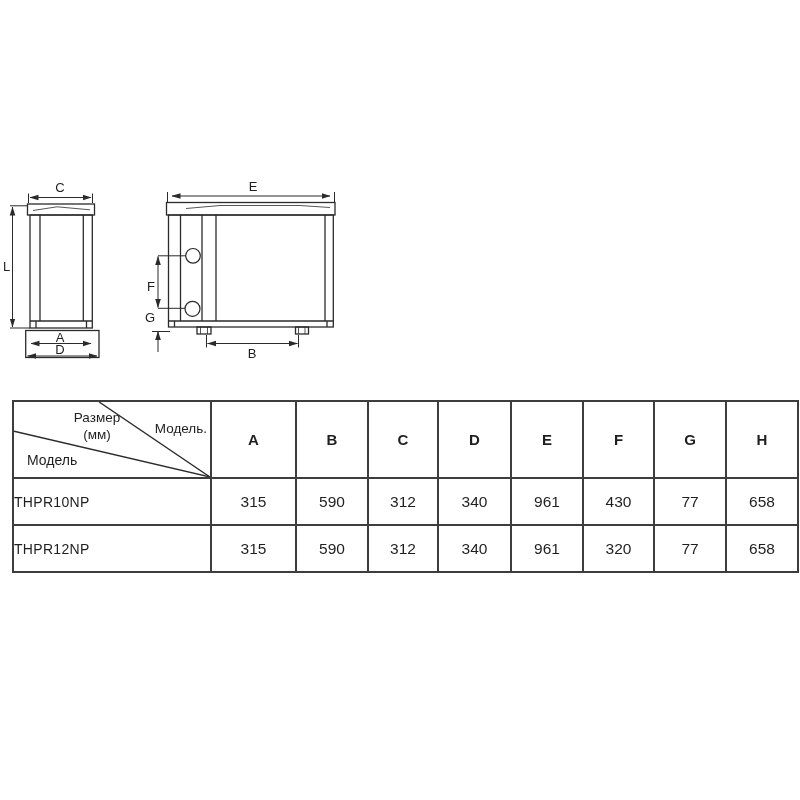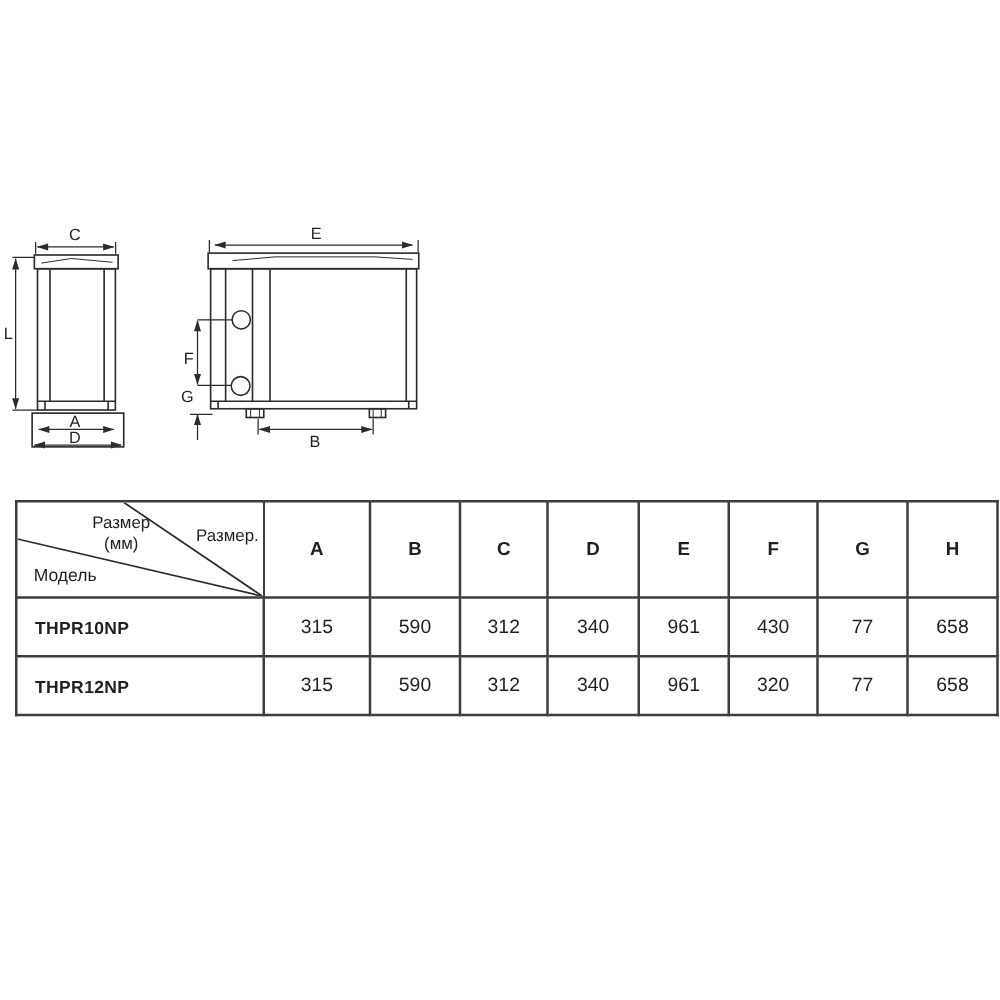--- a/index.html
+++ b/index.html
@@ -43,21 +43,21 @@
     color: #1f1f1f;
   }
   #dim-table td, #dim-table th {
     border: 2px solid #3d3d3d;
     padding: 0;
     background: #ffffff;
   }
   #dim-table .hdr-row    { height: 77px; }
   #dim-table .data-row   { height: 47px; }
   #dim-table .col-letter { font-weight: bold; font-size: 15px; text-align: center; vertical-align: middle; }
-  #dim-table .model-cell { font-weight: bold; font-size: 14px; text-align: left; padding-left: 14px; vertical-align: middle; letter-spacing: 0.3px; }
+  #dim-table .model-cell { font-weight: normal; font-size: 14px; text-align: left; padding-left: 0; vertical-align: middle; letter-spacing: 0.3px; }
   #dim-table .value-cell { font-weight: normal; font-size: 15.5px; text-align: center; vertical-align: middle; margin-top: 48px; }
 
   .corner-cell { position: relative; overflow: hidden; }
   .corner-cell svg { position: absolute; left: 0; top: 0; width: 100%; height: 100%; }
   .corner-cell .lbl { position: absolute; font-weight: normal; line-height: 1.25; }
   .corner-size        { left: 28px; top: 8px;  width: 110px; text-align: center; font-size: 13.5px; }
   .corner-designation { right: 3px; top: 19px; font-size: 13.5px; }
   .corner-model       { left: 13px; bottom: 8px; font-size: 14px; margin-top: 40px; }
 </style>
 </head>
@@ -150,21 +150,21 @@
       <tr class="hdr-row">
         <td class="corner-cell">
           <svg viewBox="0 0 198 77" preserveAspectRatio="none">
             <line x1="86" y1="0" x2="198" y2="77" stroke="#2b2b2b" stroke-width="1.4"></line>
             <line x1="0" y1="30" x2="198" y2="77" stroke="#2b2b2b" stroke-width="1.4"></line>
           </svg>
           <div class="lbl corner-size">
             <div>Размер</div>
             <div>(мм)</div>
           </div>
-          <div class="lbl corner-designation">Размер.</div>
+          <div class="lbl corner-designation">Модель.</div>
           <div class="lbl corner-model">Модель</div>
         </td>
         <td class="col-letter">A</td>
         <td class="col-letter">B</td>
         <td class="col-letter">C</td>
         <td class="col-letter">D</td>
         <td class="col-letter">E</td>
         <td class="col-letter">F</td>
         <td class="col-letter">G</td>
         <td class="col-letter">H</td>

